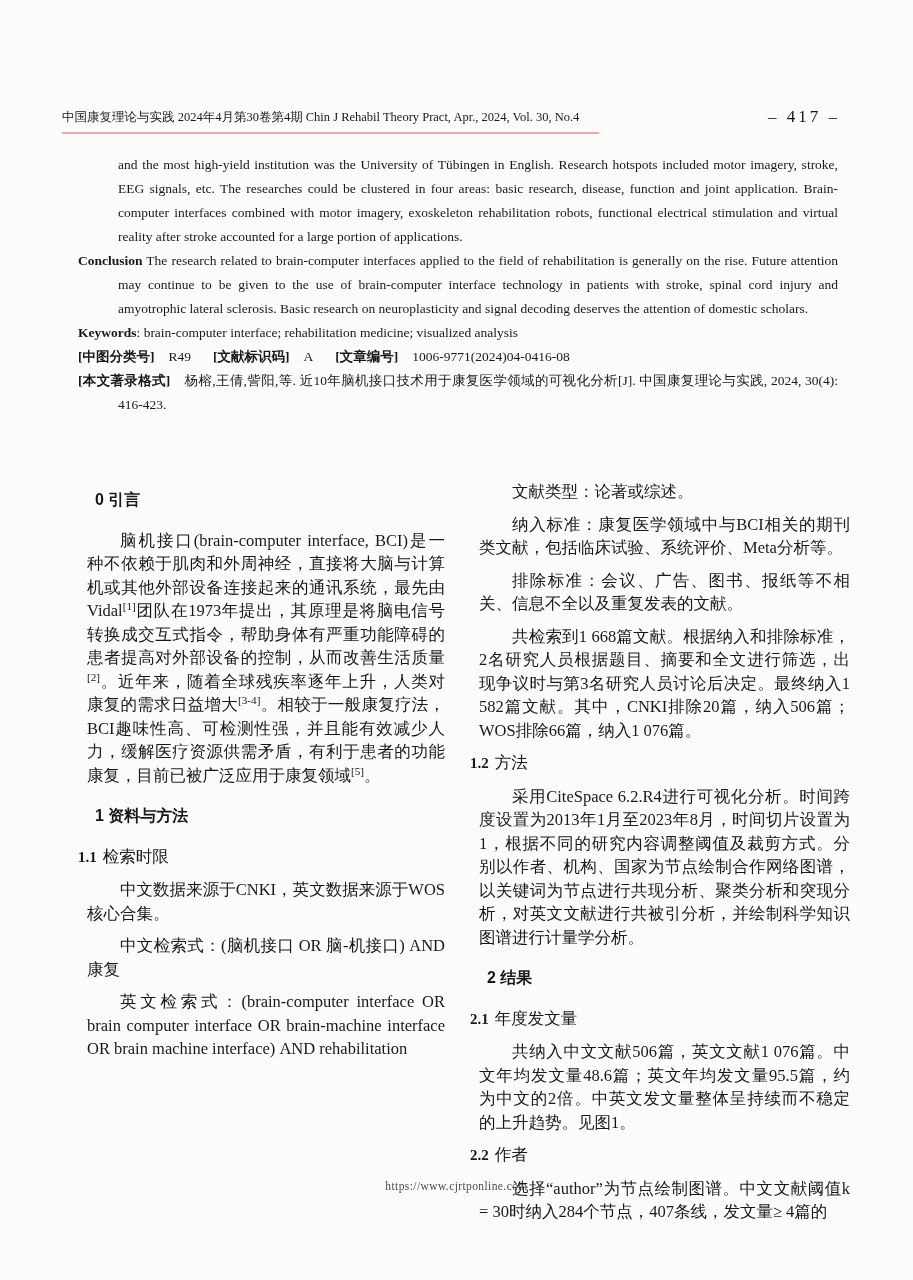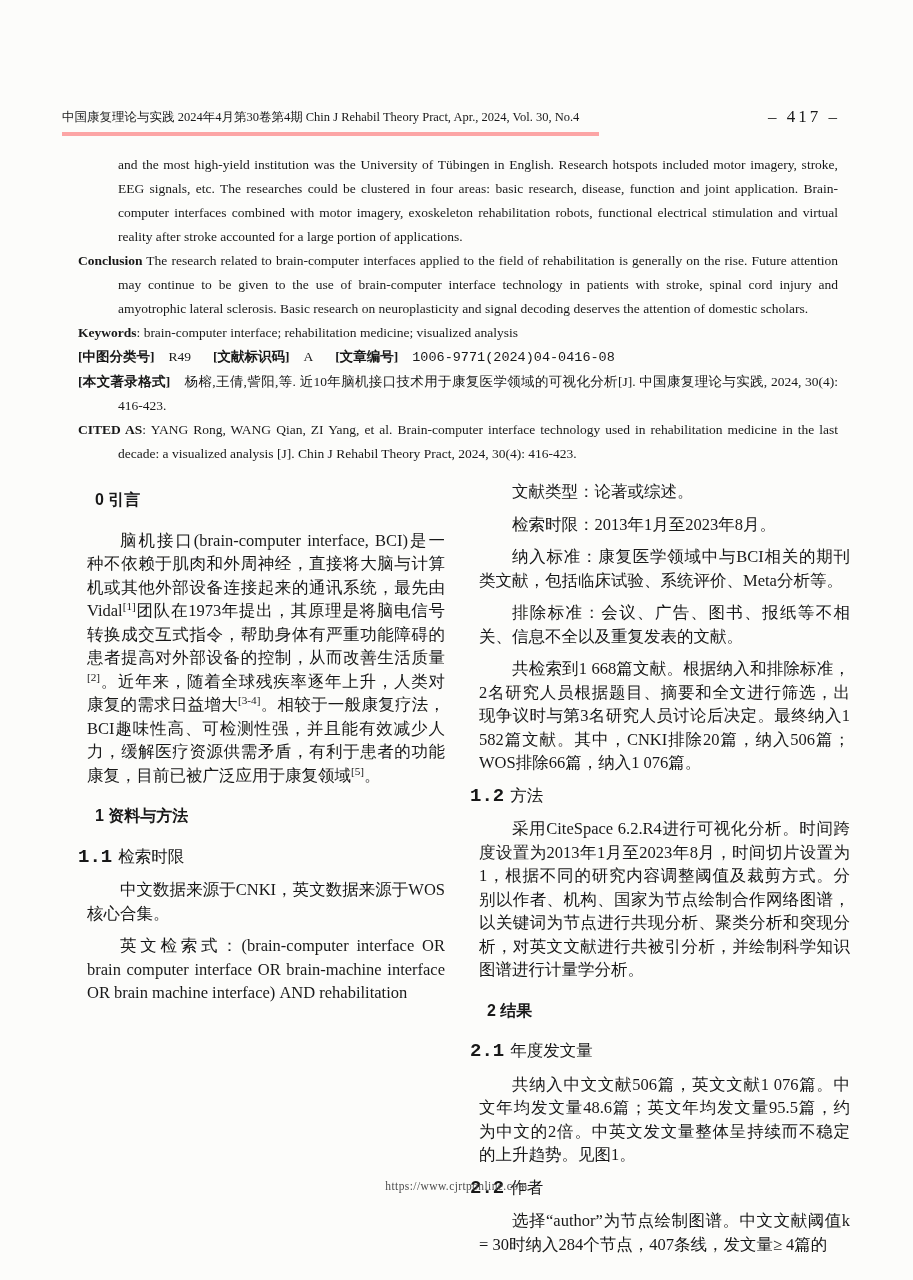--- a/index.html
+++ b/index.html
@@ -12,58 +12,58 @@
   }
   .sheet{
     position:relative;width:913px;height:1280px;
     background:#fcfcfa;overflow:hidden;
   }
 
   
   .header-left{
     position:absolute;left:62px;top:109px;width:537px;
     font-size:12.5px;line-height:16px;white-space:nowrap;
-    border-bottom:4px solid #fca5a5;padding-bottom:7px;
+    border-bottom:2px solid #fca5a5;padding-bottom:7px;
   }
   .page-num{
     position:absolute;left:768px;top:107px;width:100px;
     font-size:17px;letter-spacing:3px;white-space:nowrap;
   }
 
   
   .front{
     position:absolute;left:78px;top:153px;width:760px;
     font-size:13.5px;line-height:24px;text-align:justify;
   }
   .front p{margin:0;}
   .cont{padding-left:40px;}
   .hang{padding-left:40px;text-indent:-40px;}
   .lbl{font-weight:bold;}
   .clc-line .lbl{margin-right:14px;}
   .clc-line .val{margin-right:22px;}
-  .clc-line .val:last-child{margin-right:12px;font-family:Liberation Mono, monospace;}
+  .clc-line .val:last-child{margin-right:12px;}
 
   
   .col{
     position:absolute;top:471px;
     font-size:16.5px;line-height:23.5px;text-align:justify;
   }
   .col-left{left:78px;width:376px;}
   .col-right{left:470px;width:389px;}
   .col p{margin:9px;text-indent:2em;}
   .col .h1{
     margin:17px;text-indent:0;font-weight:bold;
     font-family:"Liberation Sans","DejaVu Sans",sans-serif;
     font-size:16px;
   }
   .col .h2{margin:0;text-indent:0;}
   .col .h2 .h2-num{
     font-weight:bold;
-    font-family:Liberation Mono, monospace;
-    font-size:19px;margin-right:6px;
+    font-family:Liberation Serif, serif;
+    font-size:15px;margin-right:6px;
   }
   sup{font-size:0.68em;line-height:0;vertical-align:super;}
 
   
   .footer{
     position:absolute;left:0;top:1180px;width:913px;
     text-align:center;font-size:11.5px;color:#4c4c4c;letter-spacing:0.4px;
   }
 </style>
 </head>
@@ -75,35 +75,34 @@
     <span>中国康复理论与实践 2024年4月第30卷第4期 Chin J Rehabil Theory Pract, Apr., 2024, Vol. 30, No.4</span>
   </div>
   <div class="page-num">– 417 –</div>
 
   <div class="front">
     <p class="cont">and the most high-yield institution was the University of Tübingen in English. Research hotspots included motor imagery, stroke, EEG signals, etc. The researches could be clustered in four areas: basic research, disease, function and joint application. Brain-computer interfaces combined with motor imagery, exoskeleton rehabilitation robots, functional electrical stimulation and virtual reality after stroke accounted for a large portion of applications.</p>
     <p class="hang"><span class="lbl">Conclusion</span><span> The research related to brain-computer interfaces applied to the field of rehabilitation is generally on the rise. Future attention may continue to be given to the use of brain-computer interface technology in patients with stroke, spinal cord injury and amyotrophic lateral sclerosis. Basic research on neuroplasticity and signal decoding deserves the attention of domestic scholars.</span></p>
     <p><span class="lbl">Keywords</span><span>: brain-computer interface; rehabilitation medicine; visualized analysis</span></p>
     <p class="clc-line"><span class="lbl">[中图分类号]</span><span class="val">R49</span><span class="lbl">[文献标识码]</span><span class="val">A</span><span class="lbl">[文章编号]</span><span class="val">1006-9771(2024)04-0416-08</span></p>
     <p class="hang"><span class="lbl">[本文著录格式]</span><span>　杨榕,王倩,訾阳,等. 近10年脑机接口技术用于康复医学领域的可视化分析[J]. 中国康复理论与实践, 2024, 30(4): 416-423.</span></p>
-    <p class="hang"><span class="lbl">CITED AS</span><span>: YANG Rong, WANG Qian, ZI Yang, et al. Brain-computer interface technology used in rehabilitation medicine in the last decade: a visualized analysis [J]. Chin J Rehabil Theory Pract, 2024, 30(4): 416-423.</span></p>
   </div>
 
   <div class="col col-left">
     <p class="h1">0 引言</p>
     <p>脑机接口(brain-computer interface, BCI)是一种不依赖于肌肉和外周神经，直接将大脑与计算机或其他外部设备连接起来的通讯系统，最先由Vidal<sup>[1]</sup>团队在1973年提出，其原理是将脑电信号转换成交互式指令，帮助身体有严重功能障碍的患者提高对外部设备的控制，从而改善生活质量<sup>[2]</sup>。近年来，随着全球残疾率逐年上升，人类对康复的需求日益增大<sup>[3-4]</sup>。相较于一般康复疗法，BCI趣味性高、可检测性强，并且能有效减少人力，缓解医疗资源供需矛盾，有利于患者的功能康复，目前已被广泛应用于康复领域<sup>[5]</sup>。</p>
     <p class="h1">1 资料与方法</p>
     <p class="h2"><span class="h2-num">1.1</span><span>检索时限</span></p>
     <p>中文数据来源于CNKI，英文数据来源于WOS核心合集。</p>
+    <p>中文检索式：(脑机接口 OR 脑-机接口) AND 康复</p>
     <p>英文检索式：(brain-computer interface OR brain computer interface OR brain-machine interface OR brain machine interface) AND rehabilitation</p>
   </div>
 
   <div class="col col-right">
     <p>文献类型：论著或综述。</p>
-    <p>检索时限：2013年1月至2023年8月。</p>
     <p>纳入标准：康复医学领域中与BCI相关的期刊类文献，包括临床试验、系统评价、Meta分析等。</p>
     <p>排除标准：会议、广告、图书、报纸等不相关、信息不全以及重复发表的文献。</p>
     <p>共检索到1 668篇文献。根据纳入和排除标准，2名研究人员根据题目、摘要和全文进行筛选，出现争议时与第3名研究人员讨论后决定。最终纳入1 582篇文献。其中，CNKI排除20篇，纳入506篇；WOS排除66篇，纳入1 076篇。</p>
     <p class="h2"><span class="h2-num">1.2</span><span>方法</span></p>
     <p>采用CiteSpace 6.2.R4进行可视化分析。时间跨度设置为2013年1月至2023年8月，时间切片设置为1，根据不同的研究内容调整阈值及裁剪方式。分别以作者、机构、国家为节点绘制合作网络图谱，以关键词为节点进行共现分析、聚类分析和突现分析，对英文文献进行共被引分析，并绘制科学知识图谱进行计量学分析。</p>
     <p class="h1">2 结果</p>
     <p class="h2"><span class="h2-num">2.1</span><span>年度发文量</span></p>
     <p>共纳入中文文献506篇，英文文献1 076篇。中文年均发文量48.6篇；英文年均发文量95.5篇，约为中文的2倍。中英文发文量整体呈持续而不稳定的上升趋势。见图1。</p>
     <p class="h2"><span class="h2-num">2.2</span><span>作者</span></p>
     <p>选择“author”为节点绘制图谱。中文文献阈值k = 30时纳入284个节点，407条线，发文量≥ 4篇的</p>

